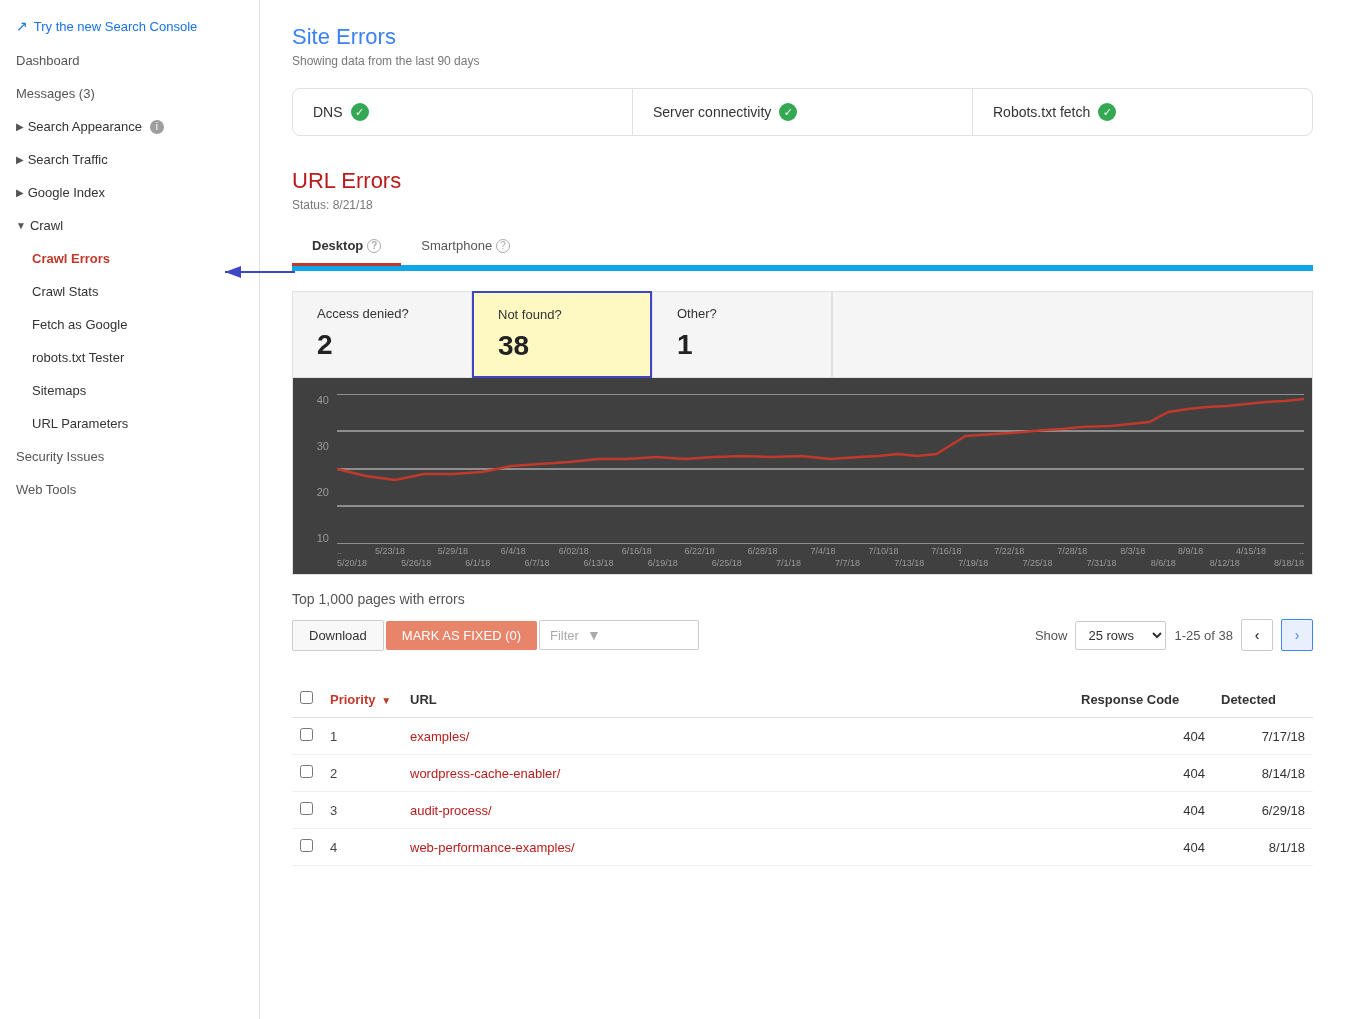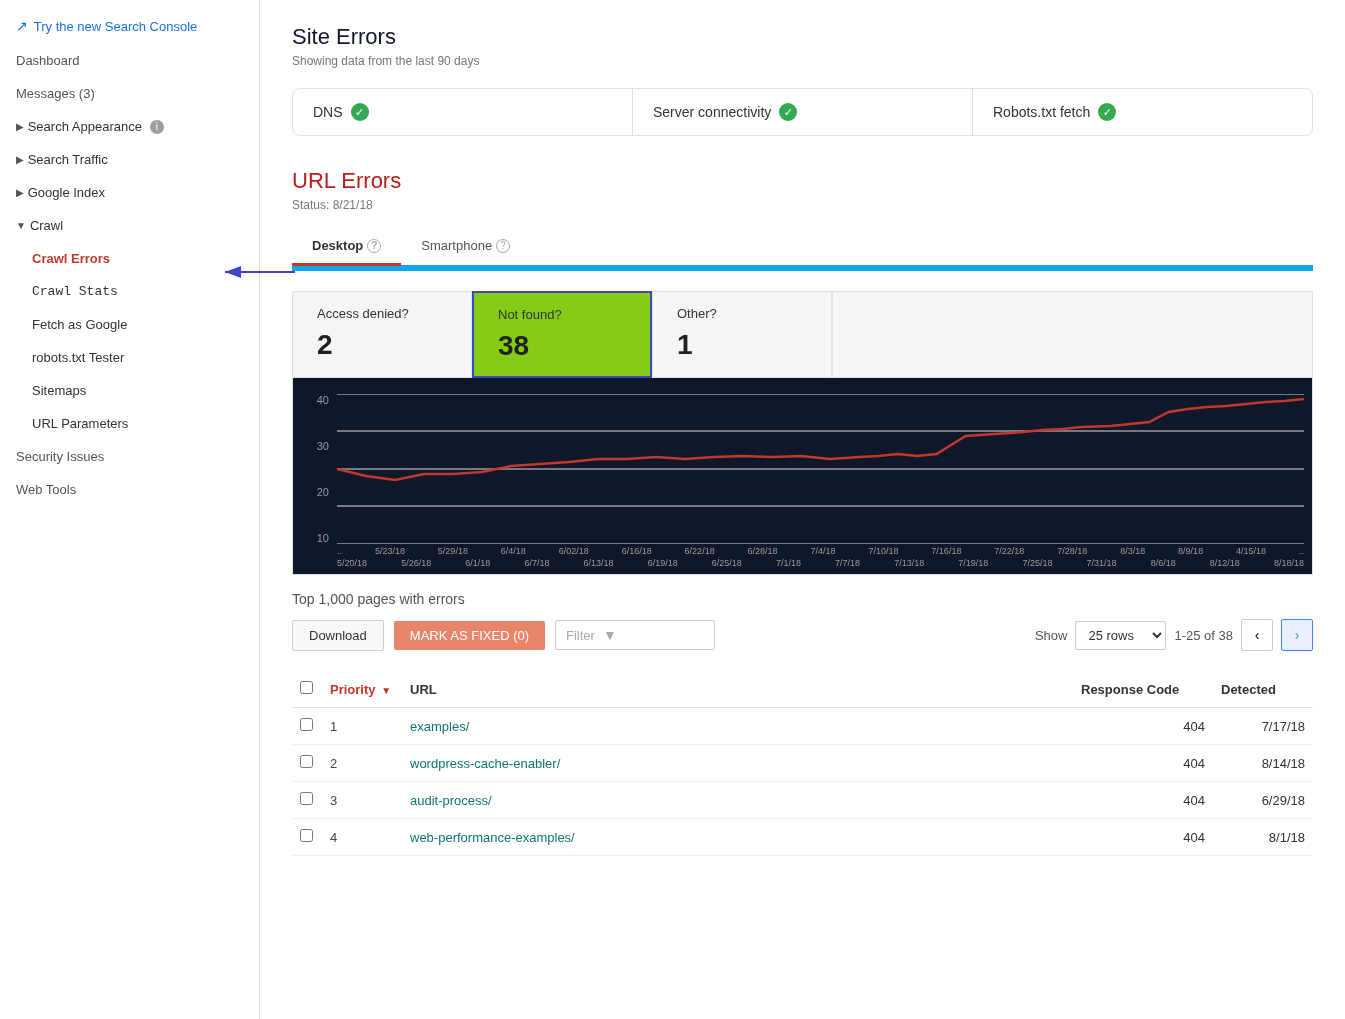--- a/index.html
+++ b/index.html
@@ -40,21 +40,21 @@
     
     #main {
       flex: 1;
       overflow-y: auto;
       padding: 24px 32px;
     }
 
     h1.page-title {
       font-size: 22px;
       font-weight: normal;
-      color: #0f172a;
+      color: #3b82f6;
       margin-bottom: 4px;
     }
     .subtitle {
       font-size: 12px;
       color: #777;
       margin-bottom: 20px;
     }
 
     
     .site-errors-grid {
@@ -134,21 +134,21 @@
     }
     .error-card {
       border: 1px solid #e0e0e0;
       padding: 14px 24px;
       min-width: 180px;
       cursor: pointer;
       background: #f5f5f5;
       position: relative;
     }
     .error-card.selected {
-      background: #84cc16;
+      background: #fef9c3;
       border: 2px solid #3d47c3;
       z-index: 2;
     }
     .error-card:not(.selected) { background: #f5f5f5; }
     .error-card-label {
       font-size: 13px;
       color: #333;
       display: flex; align-items: center; gap: 0;
       margin-bottom: 8px;
     }
@@ -157,21 +157,21 @@
       font-weight: bold;
       color: #222;
     }
 
     
     .chart-area {
       margin-top: 0;
       border: 1px solid #e0e0e0;
       border-top: none;
       padding: 16px 8px 0 8px;
-      background: #0f172a;
+      background: #404040;
     }
     .chart-container {
       position: relative;
       height: 180px;
       margin-bottom: 0;
     }
     .chart-labels-y {
       position: absolute;
       left: 0;
       top: 0;
@@ -214,22 +214,22 @@
 
     
     .top-pages-title {
       font-size: 14px;
       color: #555;
       margin: 16px 0 12px 0;
     }
     .toolbar {
       display: flex;
       align-items: center;
-      gap: 10px;
-      margin-bottom: 20px;
+      gap: 2px;
+      margin-bottom: 30px;
     }
     .btn-download {
       padding: 7px 16px;
       border: 1px solid #ccc;
       background: #f8f8f8;
       color: #333;
       font-size: 13px;
       cursor: pointer;
       border-radius: 2px;
     }
@@ -303,21 +303,21 @@
       color: #333;
       font-weight: bold;
       border-bottom: 1px solid #e0e0e0;
     }
     .data-table th.priority-col { color: #c0392b; cursor: pointer; }
     .data-table td {
       padding: 10px 8px;
       border-bottom: 1px solid #f0f0f0;
       color: #333;
     }
-    .data-table td.url-cell { color: #0f766e; }
+    .data-table td.url-cell { color: #b91c1c; }
     .data-table td.num-cell { color: #444; }
     .check-col { width: 30px; }
     .priority-col-w { width: 80px; }
     .response-col { width: 140px; text-align: right; }
     .detected-col { width: 100px; text-align: right; }
     .sort-arrow { font-size: 10px; margin-left: 2px; }
 
     
     .annotation-arrow {
       position: absolute;
@@ -360,21 +360,21 @@
     <span class="arrow">▶</span>
     <span>Google Index</span>
   </div>
   <div class="sidebar-section-header">
     <span class="arrow">▼</span>
     <span>Crawl</span>
   </div>
   <div class="sidebar-crawl-item active" style="color:#c0392b;font-weight:bold;padding-left:32px;">
     <span>Crawl Errors</span>
   </div>
-  <div class="sidebar-crawl-item" style="padding-left:32px;font-family:Liberation Mono, monospace;">
+  <div class="sidebar-crawl-item" style="padding-left:32px;">
     <span>Crawl Stats</span>
   </div>
   <div class="sidebar-crawl-item" style="padding-left:32px;">
     <span>Fetch as Google</span>
   </div>
   <div class="sidebar-crawl-item" style="padding-left:32px;">
     <span>robots.txt Tester</span>
   </div>
   <div class="sidebar-crawl-item" style="padding-left:32px;">
     <span>Sitemaps</span>

